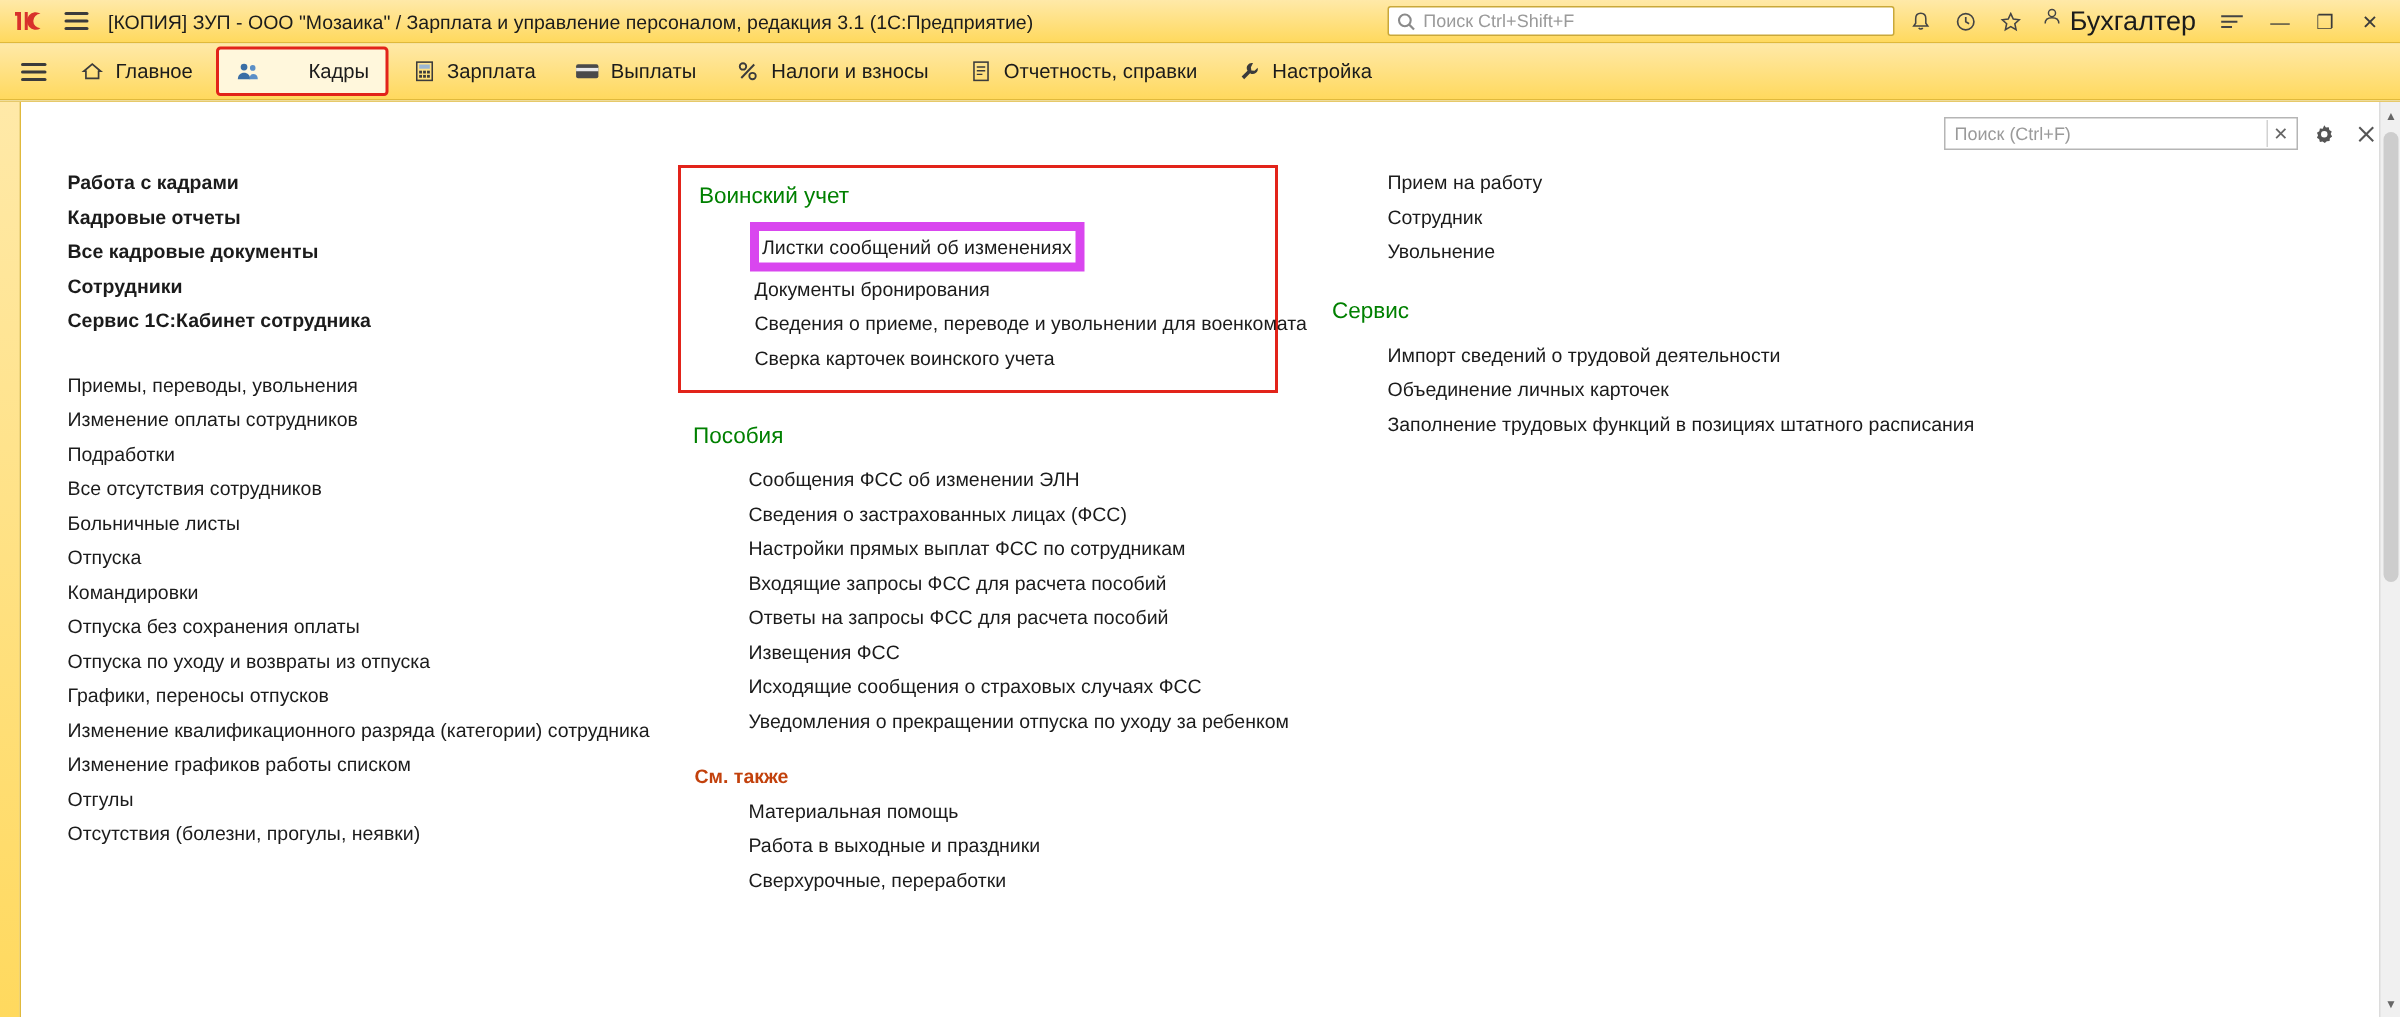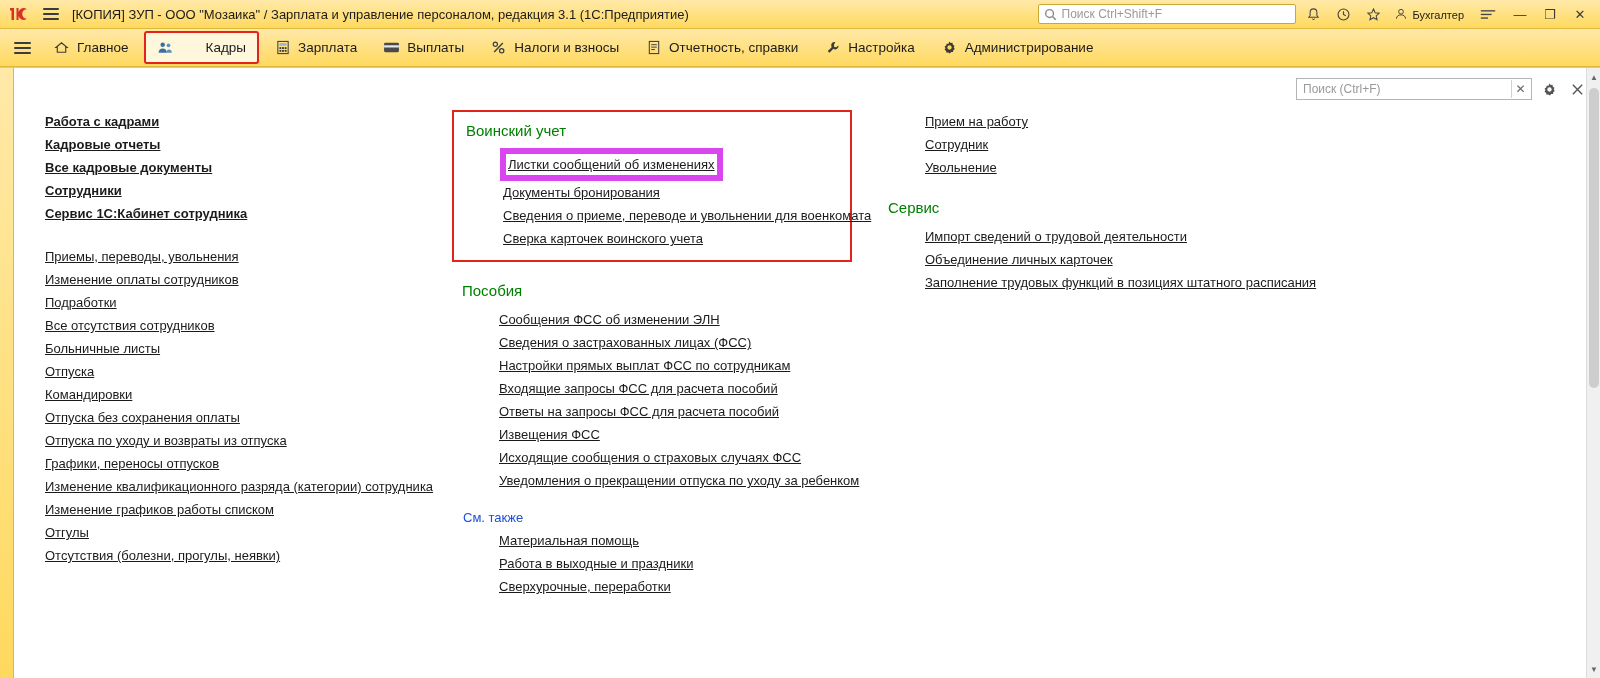--- a/index.html
+++ b/index.html
@@ -38,38 +38,38 @@
   }
   .hamburger span { display:block; height: 2px; background: #3b3b3b; border-radius:1px;}
   .title-text {
     font-size: 13px;
     color: #1b1b1b;
     white-space: nowrap;
     margin-left: 4px;
   }
   .title-spacer { flex: 1; }
   .search-box {
-    width: 258px; height: 20px;
+    width: 338px; height: 20px;
     background: #fff;
     border: 1px solid #c9a83a;
     border-radius: 2px;
     display: flex; align-items: center;
     padding: 0 5px;
     gap: 5px;
   }
   .search-box .ph { color: #9a9a9a; font-size: 12px; }
   .icon-btn {
     width: 24px; height: 22px;
     display: flex; align-items: center; justify-content: center;
     cursor: pointer;
     color: #3b3b3b;
   }
   .user-area {
-    display: flex; align-items: flex-end; gap: 5px;
-    font-size: 11px; color: #1b1b1b;
+    display: flex; align-items: flex-start; gap: 5px;
+    font-size: 18px; color: #1b1b1b;
     margin-left: 2px; margin-right: 6px;
   }
   .win-btns { display: flex; align-items: center; gap: 2px; }
   .win-btn {
     width: 28px; height: 22px;
     display:flex; align-items:center; justify-content:center;
     color: #3b3b3b; font-size: 13px; cursor: pointer;
   }
 
   
@@ -161,31 +161,30 @@
   }
   .link {
     display: block;
     font-size: 13px;
     color: #1b1b1b;
     line-height: 15px;
     padding: 4px 3px 4px 3px;
     cursor: pointer;
     white-space: nowrap;
     width: fit-content;
-    text-decoration: underline;
   }
   .link.bold { font-weight: bold; }
   .link.focused {
     border: 6px solid #d946ef;
     padding: 3px 2px;
   }
   .indent { margin-left: 36px; }
   .plain-label {
-    font-size: 13px; color: #1d4ed8;
-    padding: 4px 3px; margin-top: 14px;
+    font-size: 13px; color: #c2410c;
+    padding: 4px 3px; margin-top: 14px; font-weight: bold;
   }
   .gap-20 { height: 20px; }
 
   
   .hl-box {
     position: relative;
     border: 2px solid #e2231a;
     padding: 8px 10px 10px 10px;
     width: 400px;
     margin-left: -8px;
@@ -365,29 +364,20 @@
 
   <div class="menu-item">
     <span class="mi-icon">
       <svg width="16" height="15" viewBox="0 0 16 16">
         <path d="M10.5 2.2 A3.6 3.6 0 0 0 6.6 7.6 L2.4 11.8 L4.2 13.6 L8.4 9.4 A3.6 3.6 0 0 0 13.8 5.5 L11.6 7.7 L9.3 7.4 L9 5.1 Z" fill="#3b3b3b"></path>
       </svg>
     </span>
     <span>Настройка</span>
   </div>
 
-  <div class="menu-item">
-    <span class="mi-icon">
-      <svg width="15" height="15" viewBox="0 0 16 16">
-        <path d="M8 1.6 L9.2 3.2 L11.2 3 L11.6 5 L13.3 6 L12.6 7.9 L13.6 9.6 L12 10.8 L11.8 12.8 L9.8 12.9 L8.4 14.3 L6.8 13.2 L4.9 13.5 L4.4 11.6 L2.8 10.5 L3.6 8.7 L2.8 6.9 L4.5 5.9 L4.9 3.9 L6.9 4 Z" fill="#3b3b3b"></path>
-        <circle cx="8" cy="8" r="2.3" fill="#ffd95e"></circle>
-      </svg>
-    </span>
-    <span>Администрирование</span>
-  </div>
 </div>
 
 <div class="content-wrap">
   <div class="left-rail"></div>
 
   <div class="toolbar-row">
     <div class="tb-search">
       <span>Поиск (Ctrl+F)</span>
       <span class="clear">✕</span>
     </div>

